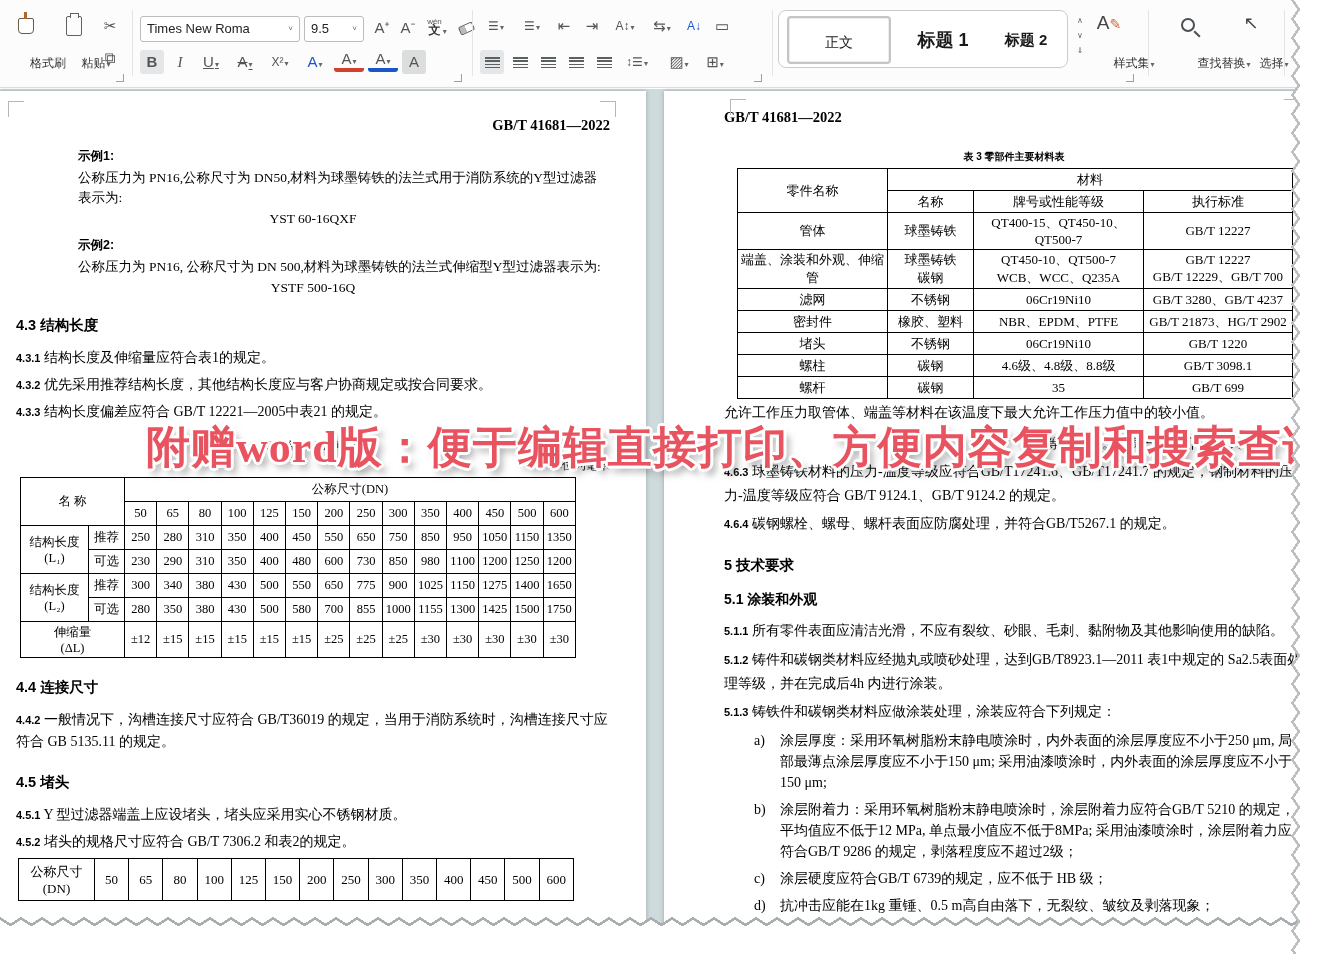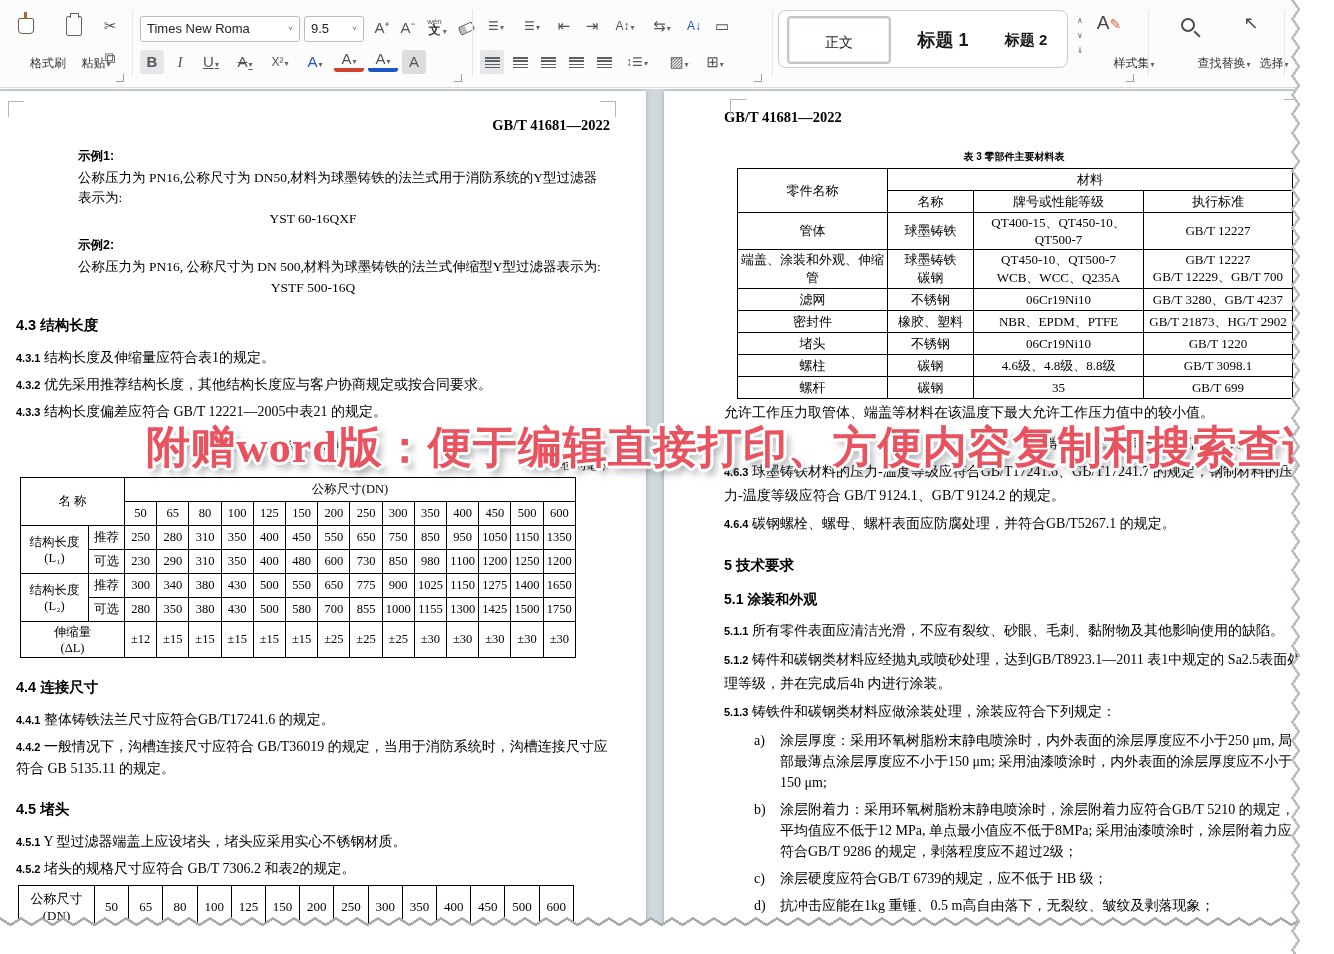--- a/index.html
+++ b/index.html
@@ -372,21 +372,20 @@
                 <td>±30</td>
                 <td>±30</td>
                 <td>±30</td>
                 <td>±30</td>
                 <td>±30</td>
               </tr>
             </tbody>
         </table>
         <div>
             <div class="fl heading">4.4  连接尺寸</div>
-            <div class="fl clause"><span class="cnum">4.4.1</span>  整体铸铁法兰尺寸应符合GB/T17241.6  的规定。</div>
             <div class="fl clause"><span class="cnum">4.4.2</span>  一般情况下，沟槽连接尺寸应符合 GB/T36019  的规定，当用于消防系统时，沟槽连接尺寸应符合 GB 5135.11 的规定。</div>
             <div class="fl heading">4.5  堵头</div>
             <div class="fl clause"><span class="cnum">4.5.1</span>  Y 型过滤器端盖上应设堵头，堵头应采用实心不锈钢材质。</div>
             <div class="fl clause"><span class="cnum">4.5.2</span>  堵头的规格尺寸应符合 GB/T  7306.2 和表2的规定。</div>
           </div>
         <table class="doc-t" id="t2">
           <colgroup>
               <col style="width:76px">
             </colgroup>
           <tbody>

